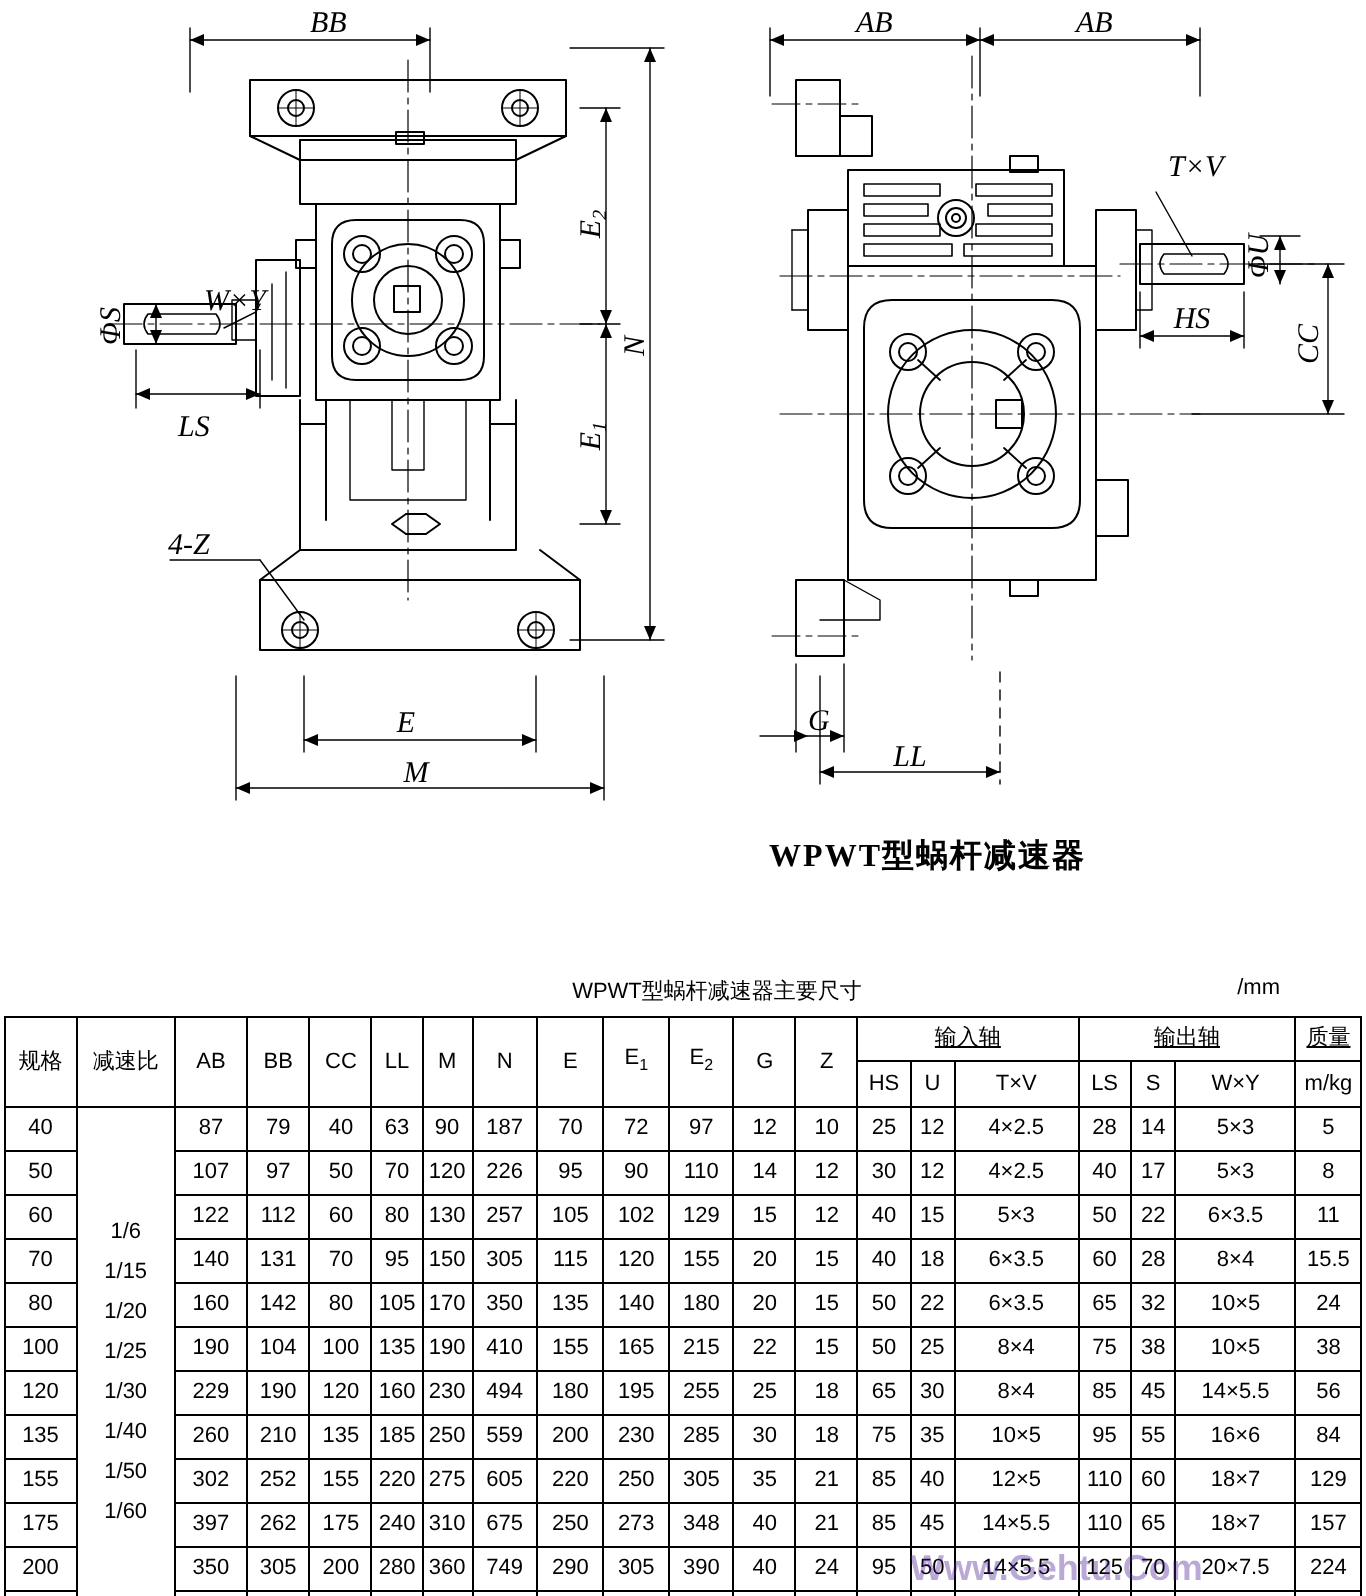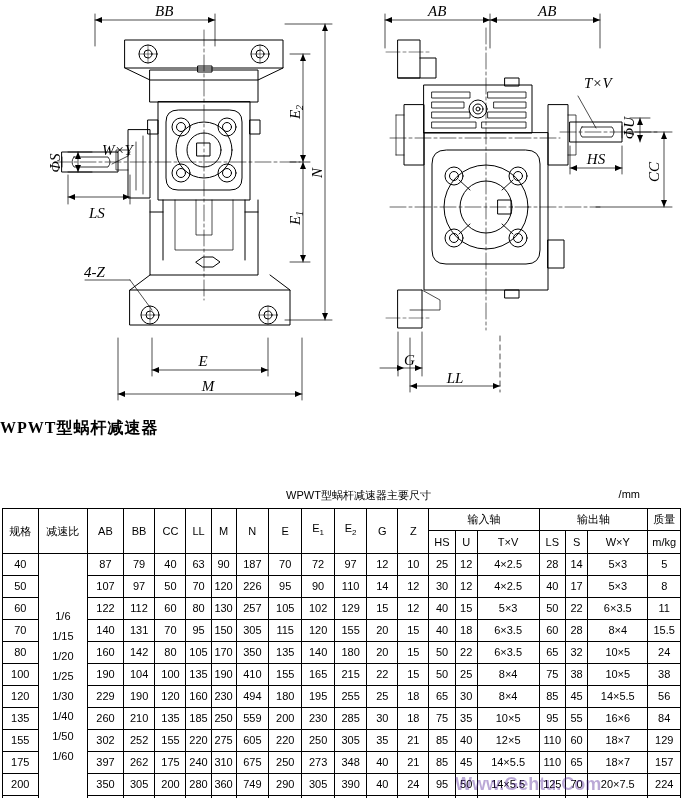--- a/index.html
+++ b/index.html
@@ -4,34 +4,34 @@
 <style>
   html,body{margin:0;padding:0;background:#fff;}
   body{width:683px;height:798px;font-family:"Liberation Serif",serif;color:#000;position:relative;overflow:hidden;}
 
   #drawings{position:absolute;left:0;top:0;width:683px;height:410px;}
   #drawings svg{display:block;}
 
   .dimlabel{font-family:"Liberation Serif",serif;font-style:italic;font-size:15px;}
   .dimlabel-sub{font-size:10px;}
 
-  #title{position:absolute;left:0;top:418px;width:543px;text-align:left;
+  #title{position:absolute;left:0;top:418px;width:543px;text-align:right;
          font-family:"Liberation Serif",serif;font-weight:bold;font-size:16px;letter-spacing:1px;}
 
   #caption-row{position:absolute;left:17px;top:488px;width:683px;height:18px;}
   #caption{position:absolute;left:0;width:683px;text-align:center;font-size:11px;
            font-family:"Liberation Sans",sans-serif;}
   #caption-unit{position:absolute;right:60px;top:0;font-size:11px;font-family:"Liberation Sans",sans-serif;}
 
   #spec-table{position:absolute;left:2px;top:508px;border-collapse:collapse;
               font-family:"Liberation Sans",sans-serif;font-size:11px;width:679px;}
   #spec-table td,#spec-table th{border:1px solid #000;text-align:center;
               padding:0;height:21px;font-weight:normal;line-height:21px;}
   #spec-table th{height:22px;line-height:22px;}
-  #spec-table .grp{height:21px;line-height:21px;}
+  #spec-table .grp{height:21px;line-height:21px;text-decoration:underline;}
   #spec-table .ratio-cell{font-size:11px;line-height:20px;vertical-align:middle;}
   sub{font-size:8px;}
 
   #watermark{position:absolute;left:455px;top:752px;width:220px;height:44px;
              pointer-events:none;opacity:.38;}
   #watermark .wm-cn{position:absolute;left:25px;top:0;font-size:19px;color:#c8322c;
              font-family:"Liberation Sans",sans-serif;letter-spacing:8px;font-weight:bold;}
   #watermark .wm-en{position:absolute;left:0;top:22px;font-size:18px;color:#4c1d95;
              font-family:"Liberation Sans",sans-serif;font-weight:bold;}
 </style>

